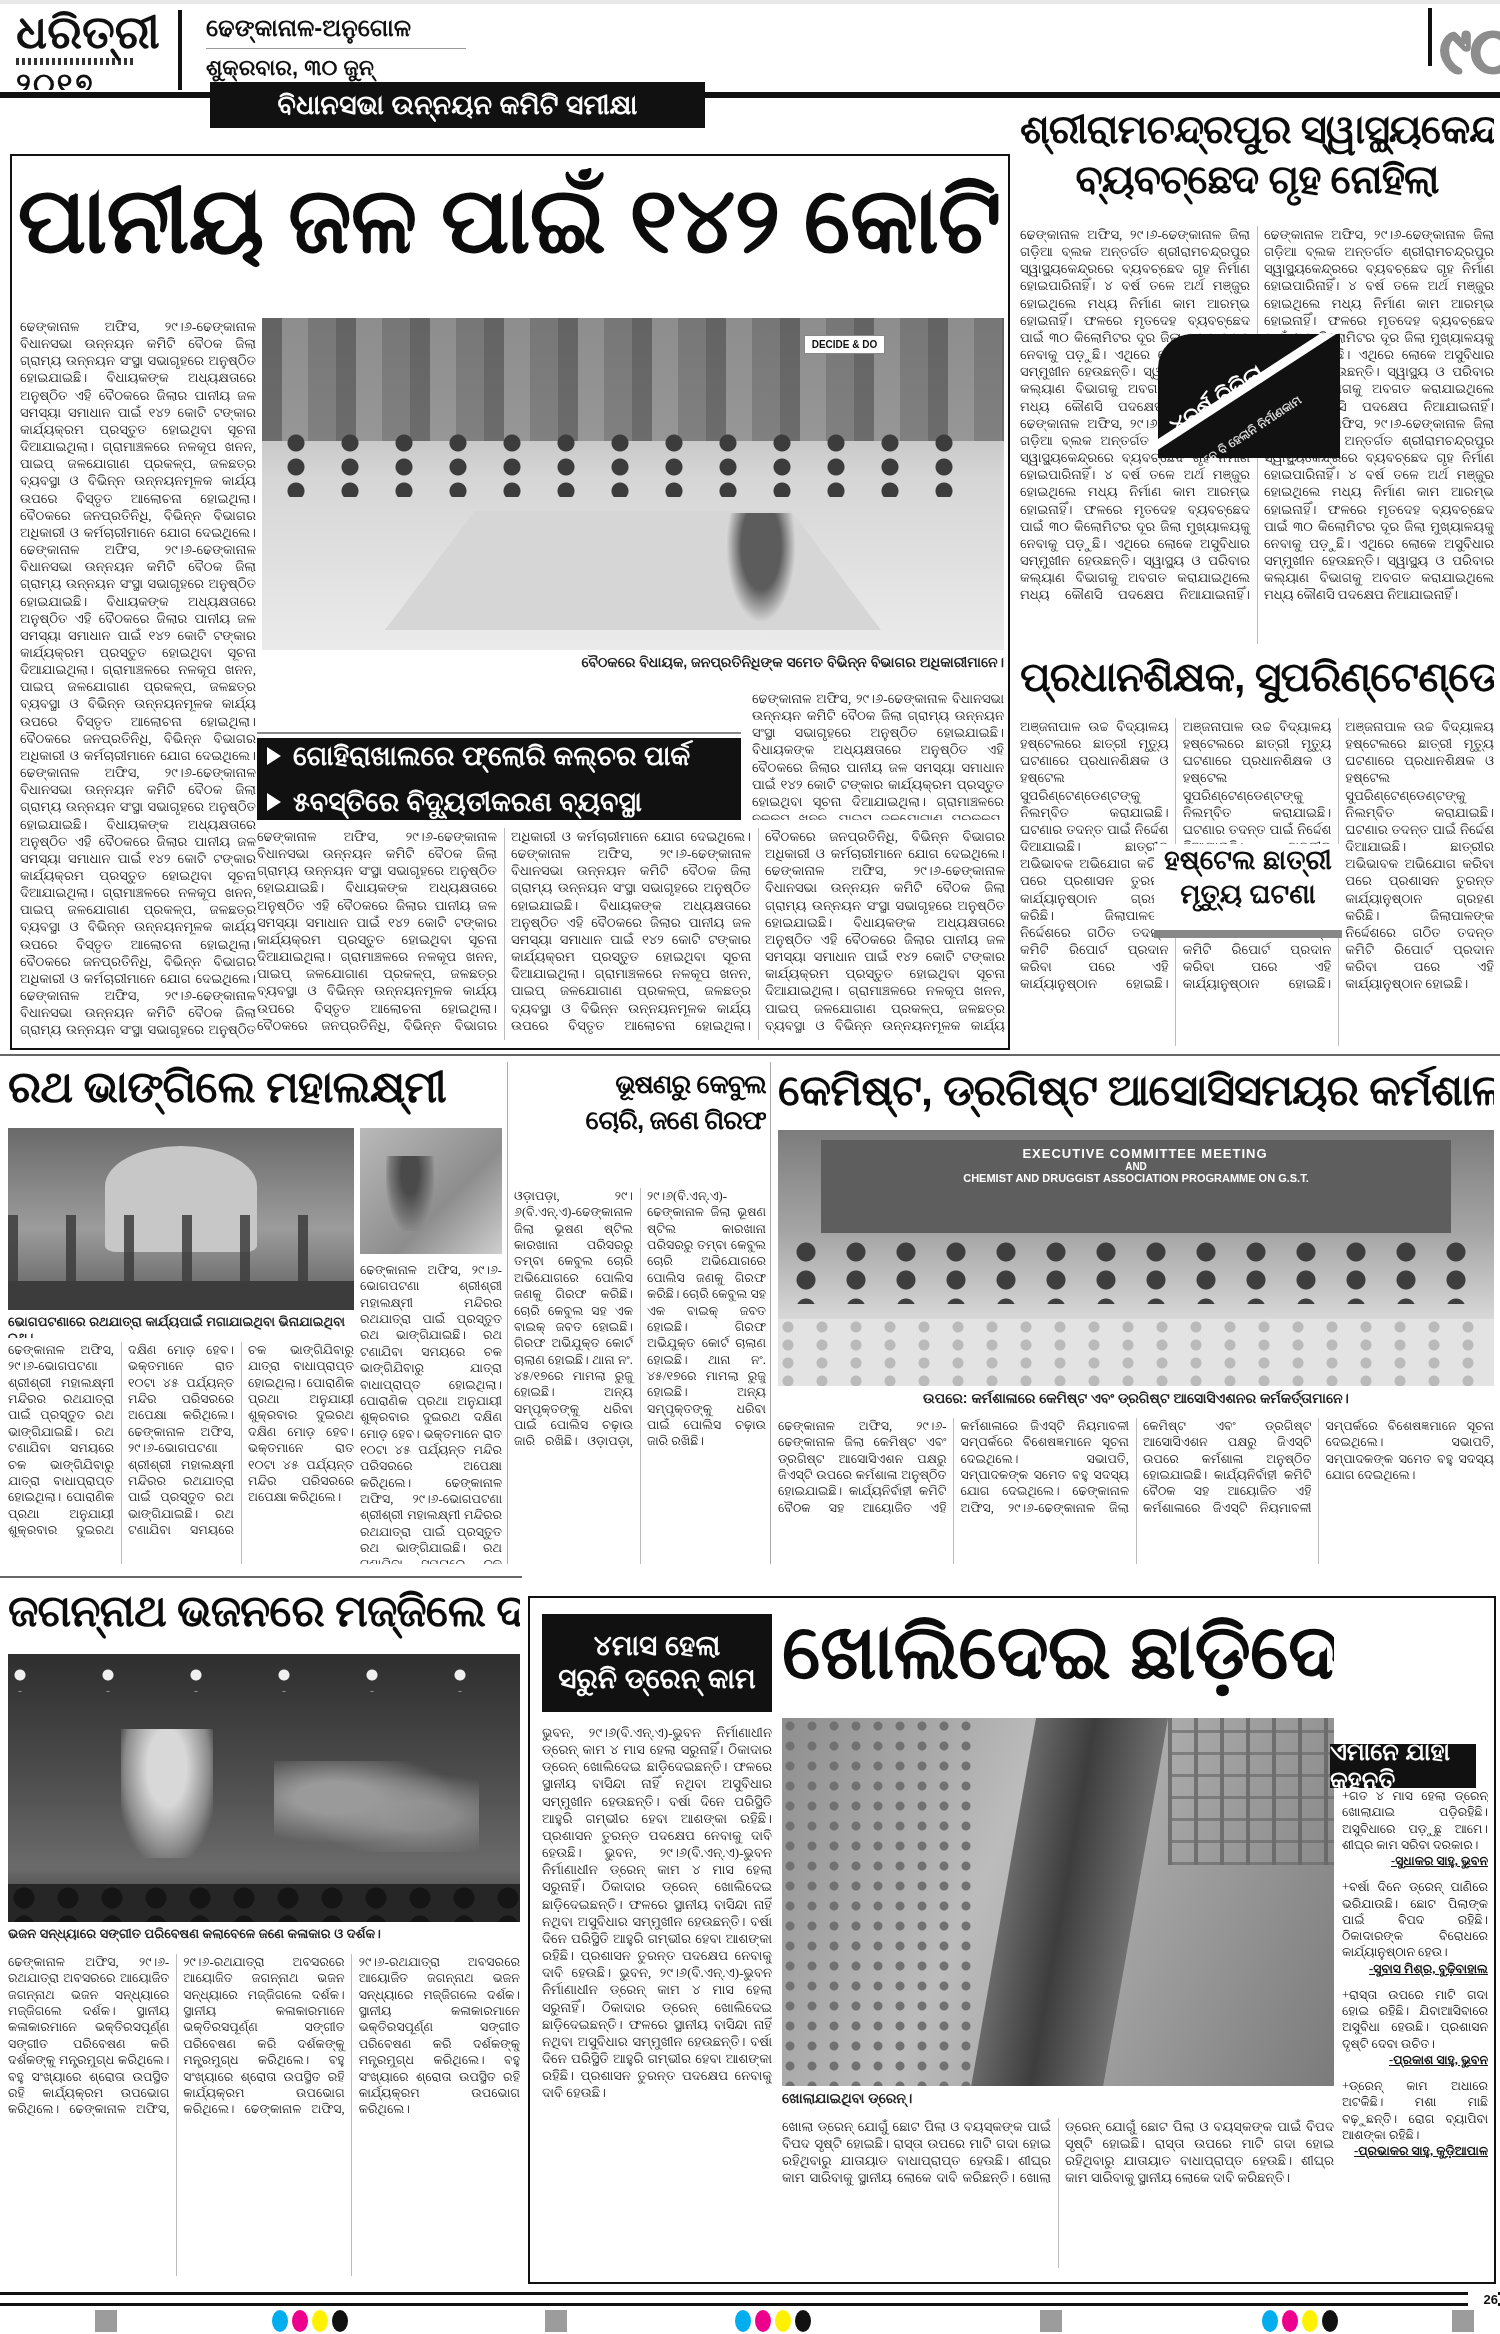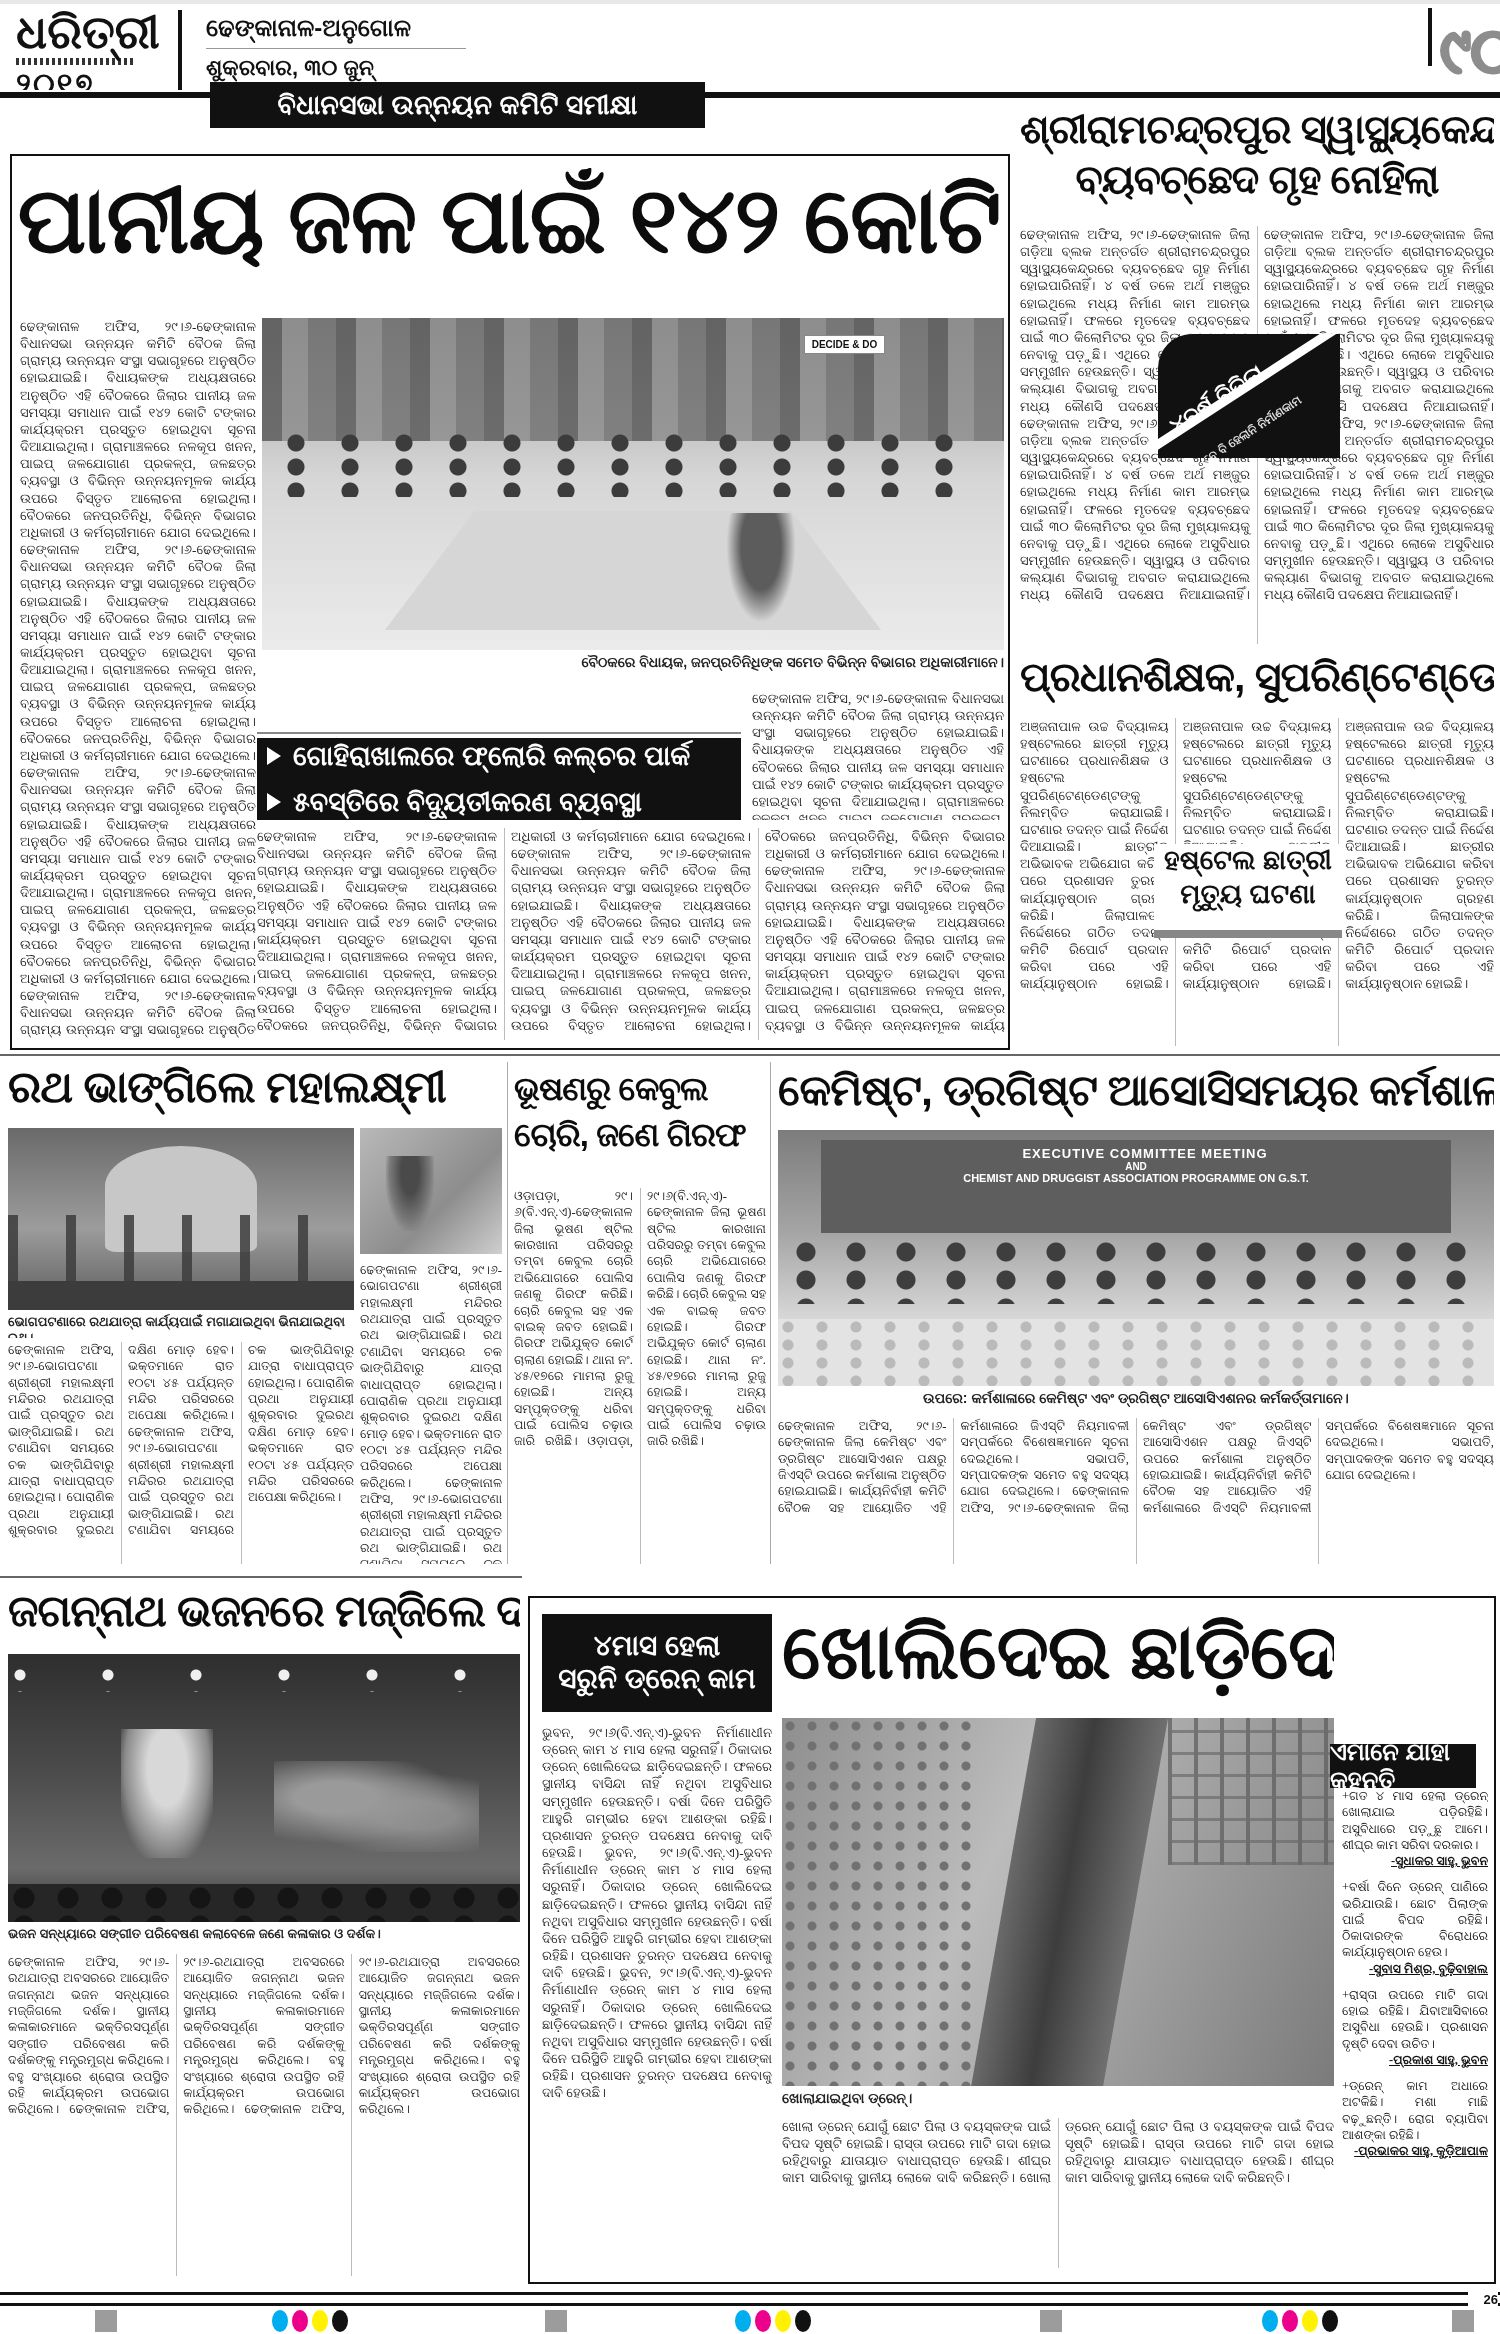--- a/index.html
+++ b/index.html
@@ -118,21 +118,21 @@
   </div>
   <div class="abs capt" style="left:8px;top:1310px;width:340px;height:24px;font-size:13px;">ଭୋଗପଟଣାରେ ରଥଯାତ୍ରା କାର୍ଯ୍ୟପାଇଁ ମଗାଯାଇଥିବା ଭିନାଯାଇଥିବା ରଥ।</div>
   <div class="abs just serif cols3" style="left:8px;top:1338px;width:346px;height:222px;font-size:12.6px;">ଢେଙ୍କାନାଳ ଅଫିସ, ୨୯।୬-ଭୋଗପଟଣା ଶ୍ରୀଶ୍ରୀ ମହାଲକ୍ଷ୍ମୀ ମନ୍ଦିରର ରଥଯାତ୍ରା ପାଇଁ ପ୍ରସ୍ତୁତ ରଥ ଭାଙ୍ଗିଯାଇଛି। ରଥ ଟଣାଯିବା ସମୟରେ ଚକ ଭାଙ୍ଗିଯିବାରୁ ଯାତ୍ରା ବାଧାପ୍ରାପ୍ତ ହୋଇଥିଲା। ପୋରାଣିକ ପ୍ରଥା ଅନୁଯାୟୀ ଶୁକ୍ରବାର ଦୁଇରଥ ଦକ୍ଷିଣ ମୋଡ଼ ହେବ। ଭକ୍ତମାନେ ରାତ ୧୦ଟା ୪୫ ପର୍ଯ୍ୟନ୍ତ ମନ୍ଦିର ପରିସରରେ ଅପେକ୍ଷା କରିଥିଲେ।  ଢେଙ୍କାନାଳ ଅଫିସ, ୨୯।୬-ଭୋଗପଟଣା ଶ୍ରୀଶ୍ରୀ ମହାଲକ୍ଷ୍ମୀ ମନ୍ଦିରର ରଥଯାତ୍ରା ପାଇଁ ପ୍ରସ୍ତୁତ ରଥ ଭାଙ୍ଗିଯାଇଛି। ରଥ ଟଣାଯିବା ସମୟରେ ଚକ ଭାଙ୍ଗିଯିବାରୁ ଯାତ୍ରା ବାଧାପ୍ରାପ୍ତ ହୋଇଥିଲା। ପୋରାଣିକ ପ୍ରଥା ଅନୁଯାୟୀ ଶୁକ୍ରବାର ଦୁଇରଥ ଦକ୍ଷିଣ ମୋଡ଼ ହେବ। ଭକ୍ତମାନେ ରାତ ୧୦ଟା ୪୫ ପର୍ଯ୍ୟନ୍ତ ମନ୍ଦିର ପରିସରରେ ଅପେକ୍ଷା କରିଥିଲେ। </div>
   <div class="abs photo" style="left:360px;top:1124px;width:142px;height:126px;background:linear-gradient(135deg,#b9b9b9 0%,#8d8d8d 60%,#cfcfcf 100%);">
     <div style="position:absolute;left:18%;top:22%;width:34%;height:60%;background:radial-gradient(ellipse at 50% 22%,#4a4a4a 26%,#7a7a7a 60%,rgba(0,0,0,0) 75%);"></div>
   </div>
   <div class="abs just serif" style="left:360px;top:1258px;width:142px;height:302px;font-size:12.6px;">ଢେଙ୍କାନାଳ ଅଫିସ, ୨୯।୬-ଭୋଗପଟଣା ଶ୍ରୀଶ୍ରୀ ମହାଲକ୍ଷ୍ମୀ ମନ୍ଦିରର ରଥଯାତ୍ରା ପାଇଁ ପ୍ରସ୍ତୁତ ରଥ ଭାଙ୍ଗିଯାଇଛି। ରଥ ଟଣାଯିବା ସମୟରେ ଚକ ଭାଙ୍ଗିଯିବାରୁ ଯାତ୍ରା ବାଧାପ୍ରାପ୍ତ ହୋଇଥିଲା। ପୋରାଣିକ ପ୍ରଥା ଅନୁଯାୟୀ ଶୁକ୍ରବାର ଦୁଇରଥ ଦକ୍ଷିଣ ମୋଡ଼ ହେବ। ଭକ୍ତମାନେ ରାତ ୧୦ଟା ୪୫ ପର୍ଯ୍ୟନ୍ତ ମନ୍ଦିର ପରିସରରେ ଅପେକ୍ଷା କରିଥିଲେ।  ଢେଙ୍କାନାଳ ଅଫିସ, ୨୯।୬-ଭୋଗପଟଣା ଶ୍ରୀଶ୍ରୀ ମହାଲକ୍ଷ୍ମୀ ମନ୍ଦିରର ରଥଯାତ୍ରା ପାଇଁ ପ୍ରସ୍ତୁତ ରଥ ଭାଙ୍ଗିଯାଇଛି। ରଥ ଟଣାଯିବା ସମୟରେ ଚକ ଭାଙ୍ଗିଯିବାରୁ ଯାତ୍ରା ବାଧାପ୍ରାପ୍ତ ହୋଇଥିଲା। ପୋରାଣିକ ପ୍ରଥା ଅନୁଯାୟୀ ଶୁକ୍ରବାର ଦୁଇରଥ ଦକ୍ଷିଣ ମୋଡ଼ ହେବ। ଭକ୍ତମାନେ ରାତ ୧୦ଟା ୪୫ ପର୍ଯ୍ୟନ୍ତ ମନ୍ଦିର ପରିସରରେ ଅପେକ୍ଷା କରିଥିଲେ। </div>
 
   <div class="abs rule-v" style="left:507px;top:1058px;width:1px;height:502px;"></div>
 
-  <div class="abs headline" style="left:514px;top:1062px;width:252px;height:116px;font-size:33px;text-align:left;line-height:1.4;">
+  <div class="abs headline" style="left:514px;top:1062px;width:252px;height:116px;font-size:26px;text-align:right;line-height:1.4;">
     <div class="nowrap">ଭୂଷଣରୁ କେବୁଲ</div>
     <div class="nowrap">ଚୋରି, ଜଣେ ଗିରଫ</div>
   </div>
   <div class="abs just serif cols2" style="left:514px;top:1184px;width:252px;height:376px;font-size:12.6px;">ଓଡ଼ାପଡ଼ା, ୨୯।୬(ବି.ଏନ୍.ଏ)-ଢେଙ୍କାନାଳ ଜିଲା ଭୂଷଣ ଷ୍ଟିଲ କାରଖାନା ପରିସରରୁ ତମ୍ବା କେବୁଲ ଚୋରି ଅଭିଯୋଗରେ ପୋଲିସ ଜଣକୁ ଗିରଫ କରିଛି। ଚୋରି କେବୁଲ ସହ ଏକ ବାଇକ୍ ଜବତ ହୋଇଛି। ଗିରଫ ଅଭିଯୁକ୍ତ କୋର୍ଟ ଚାଲାଣ ହୋଇଛି। ଥାନା ନଂ. ୪୫/୧୭ରେ ମାମଲା ରୁଜୁ ହୋଇଛି। ଅନ୍ୟ ସମ୍ପୃକ୍ତଙ୍କୁ ଧରିବା ପାଇଁ ପୋଲିସ ଚଢ଼ାଉ ଜାରି ରଖିଛି।  ଓଡ଼ାପଡ଼ା, ୨୯।୬(ବି.ଏନ୍.ଏ)-ଢେଙ୍କାନାଳ ଜିଲା ଭୂଷଣ ଷ୍ଟିଲ କାରଖାନା ପରିସରରୁ ତମ୍ବା କେବୁଲ ଚୋରି ଅଭିଯୋଗରେ ପୋଲିସ ଜଣକୁ ଗିରଫ କରିଛି। ଚୋରି କେବୁଲ ସହ ଏକ ବାଇକ୍ ଜବତ ହୋଇଛି। ଗିରଫ ଅଭିଯୁକ୍ତ କୋର୍ଟ ଚାଲାଣ ହୋଇଛି। ଥାନା ନଂ. ୪୫/୧୭ରେ ମାମଲା ରୁଜୁ ହୋଇଛି। ଅନ୍ୟ ସମ୍ପୃକ୍ତଙ୍କୁ ଧରିବା ପାଇଁ ପୋଲିସ ଚଢ଼ାଉ ଜାରି ରଖିଛି। </div>
 
   <div class="abs rule-v" style="left:770px;top:1058px;width:1px;height:502px;"></div>
 
   <div class="abs headline nowrap" style="left:778px;top:1062px;width:716px;height:58px;font-size:43px;text-align:center;">କେମିଷ୍ଟ, ଡ୍ରଗିଷ୍ଟ ଆସୋସିସମୟର କର୍ମଶାଳା</div>
   <div class="abs photo" style="left:778px;top:1126px;width:716px;height:256px;background:linear-gradient(180deg,#7c7c7c 0%,#a5a5a5 40%,#e3ded2 78%,#d6d0c0 100%);">
     <div style="position:absolute;left:6%;top:4%;width:88%;height:34%;background:#5e5e5e;color:#fff;text-align:center;font-weight:bold;padding-top:6px;">

